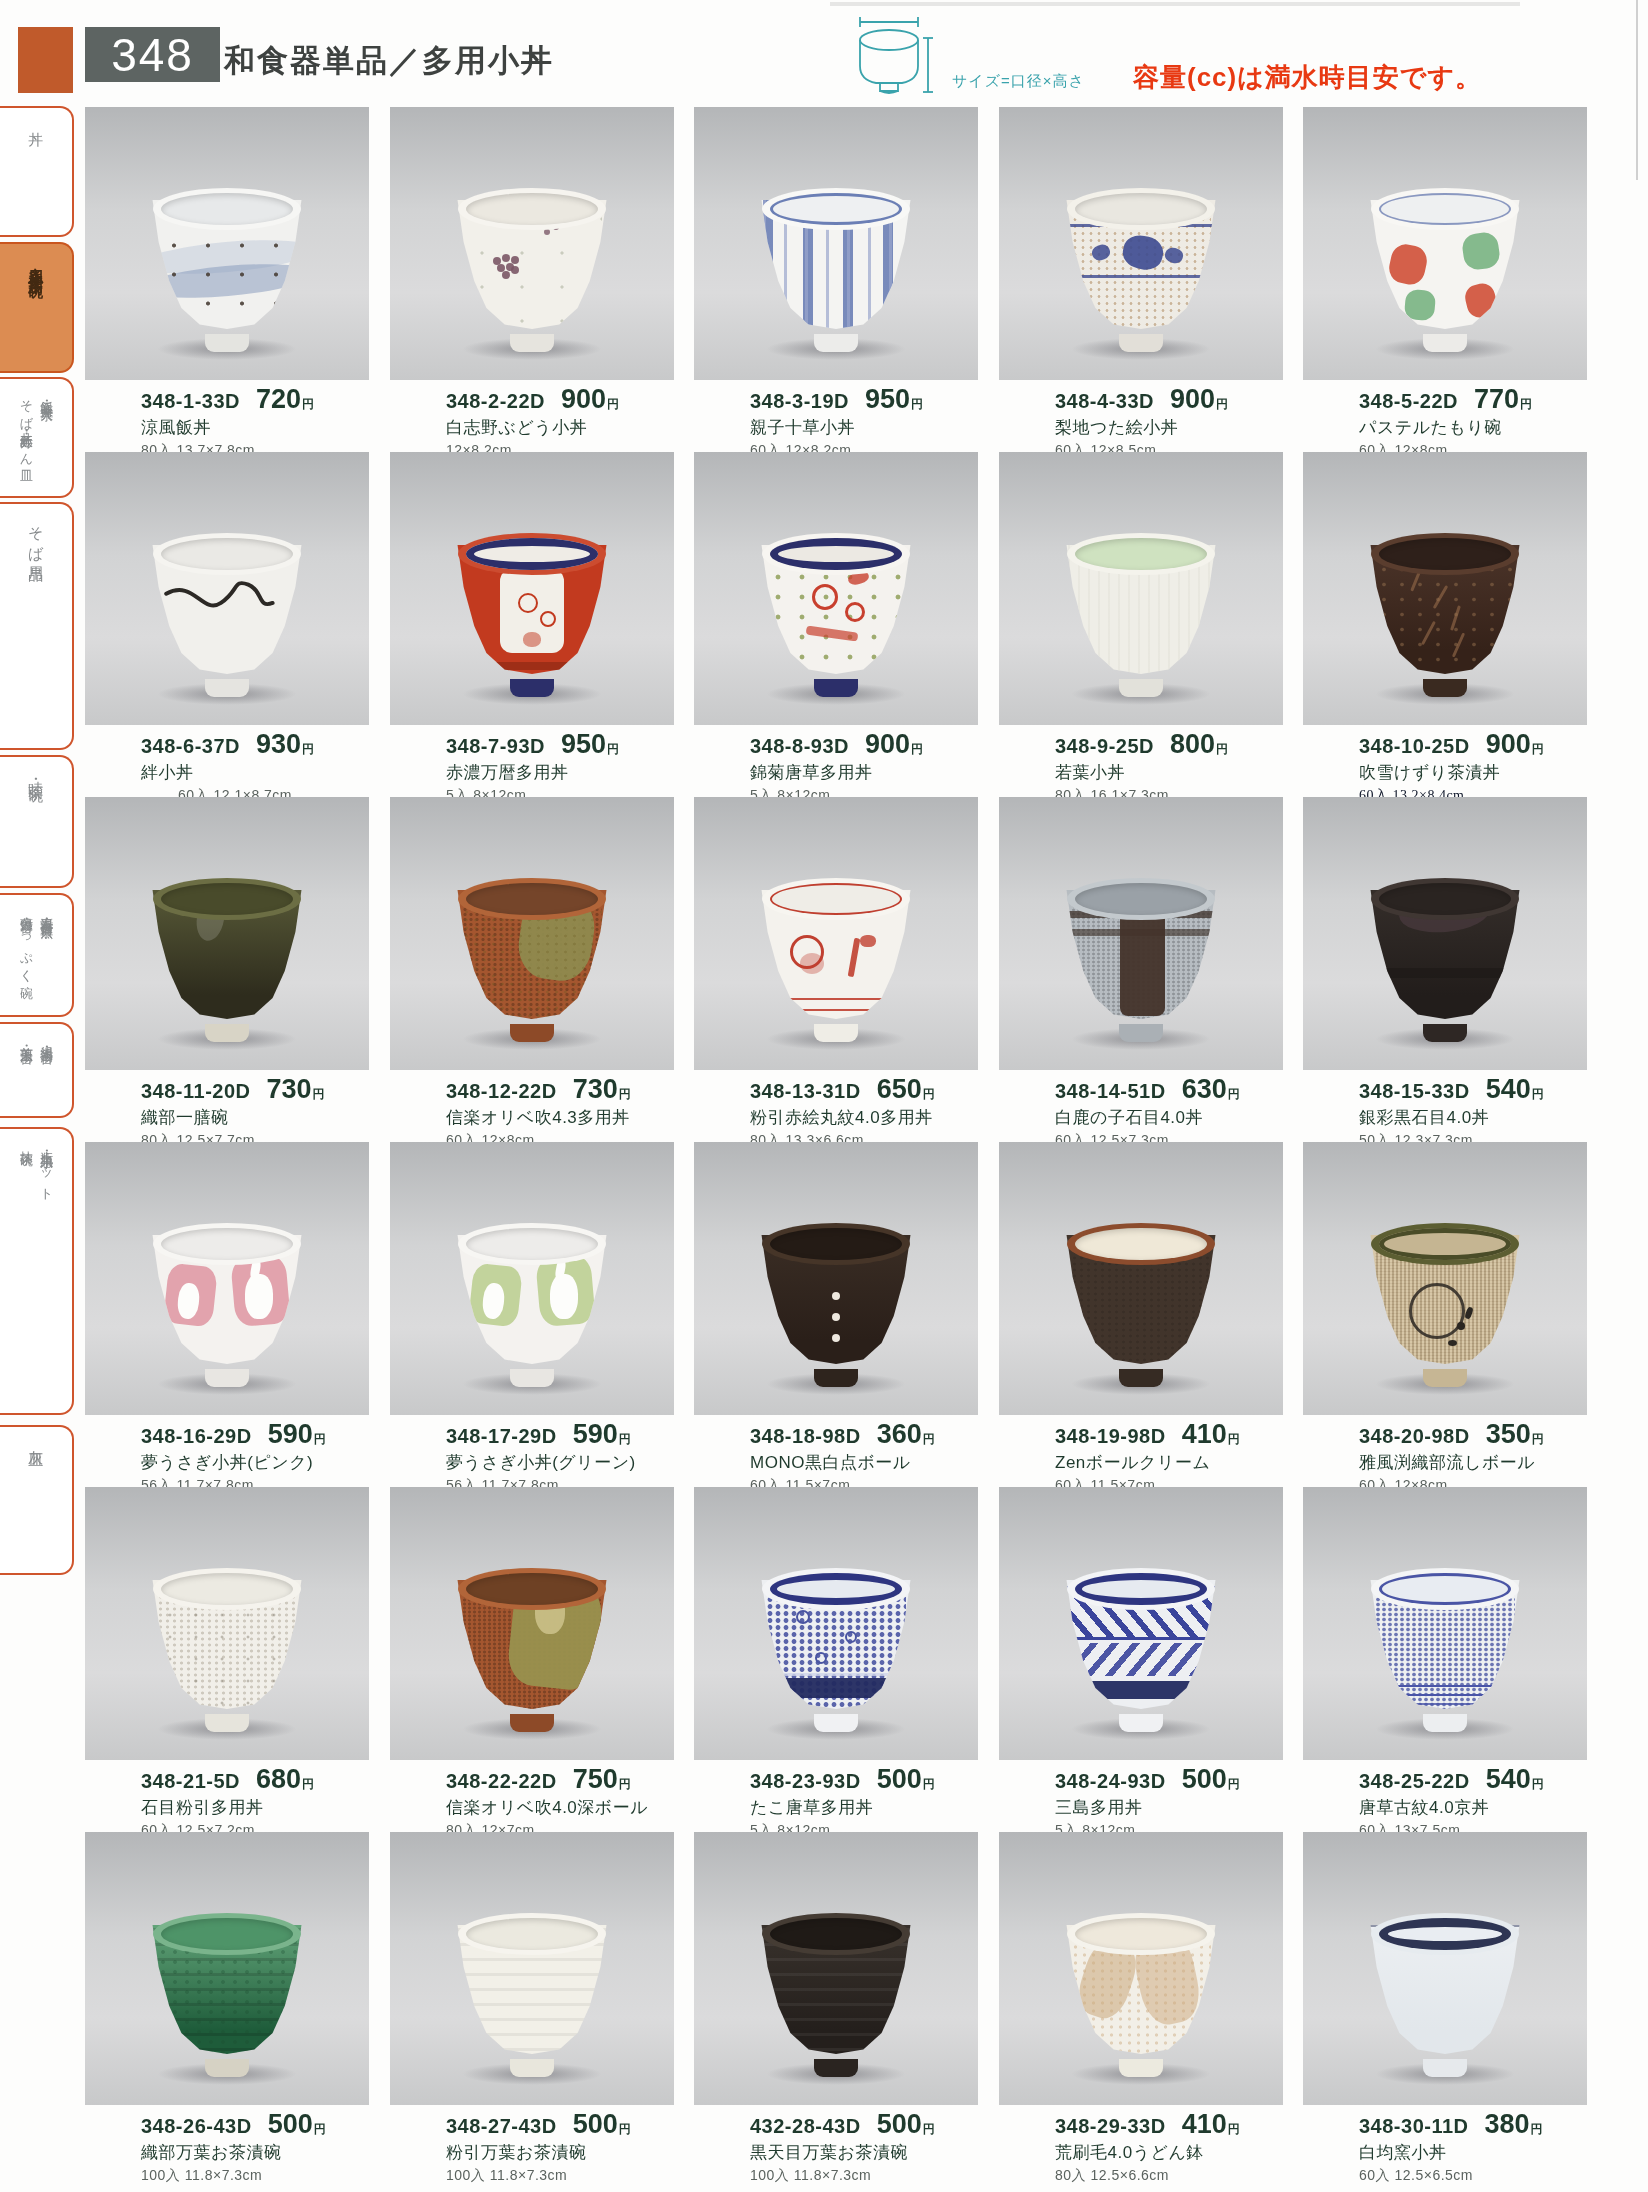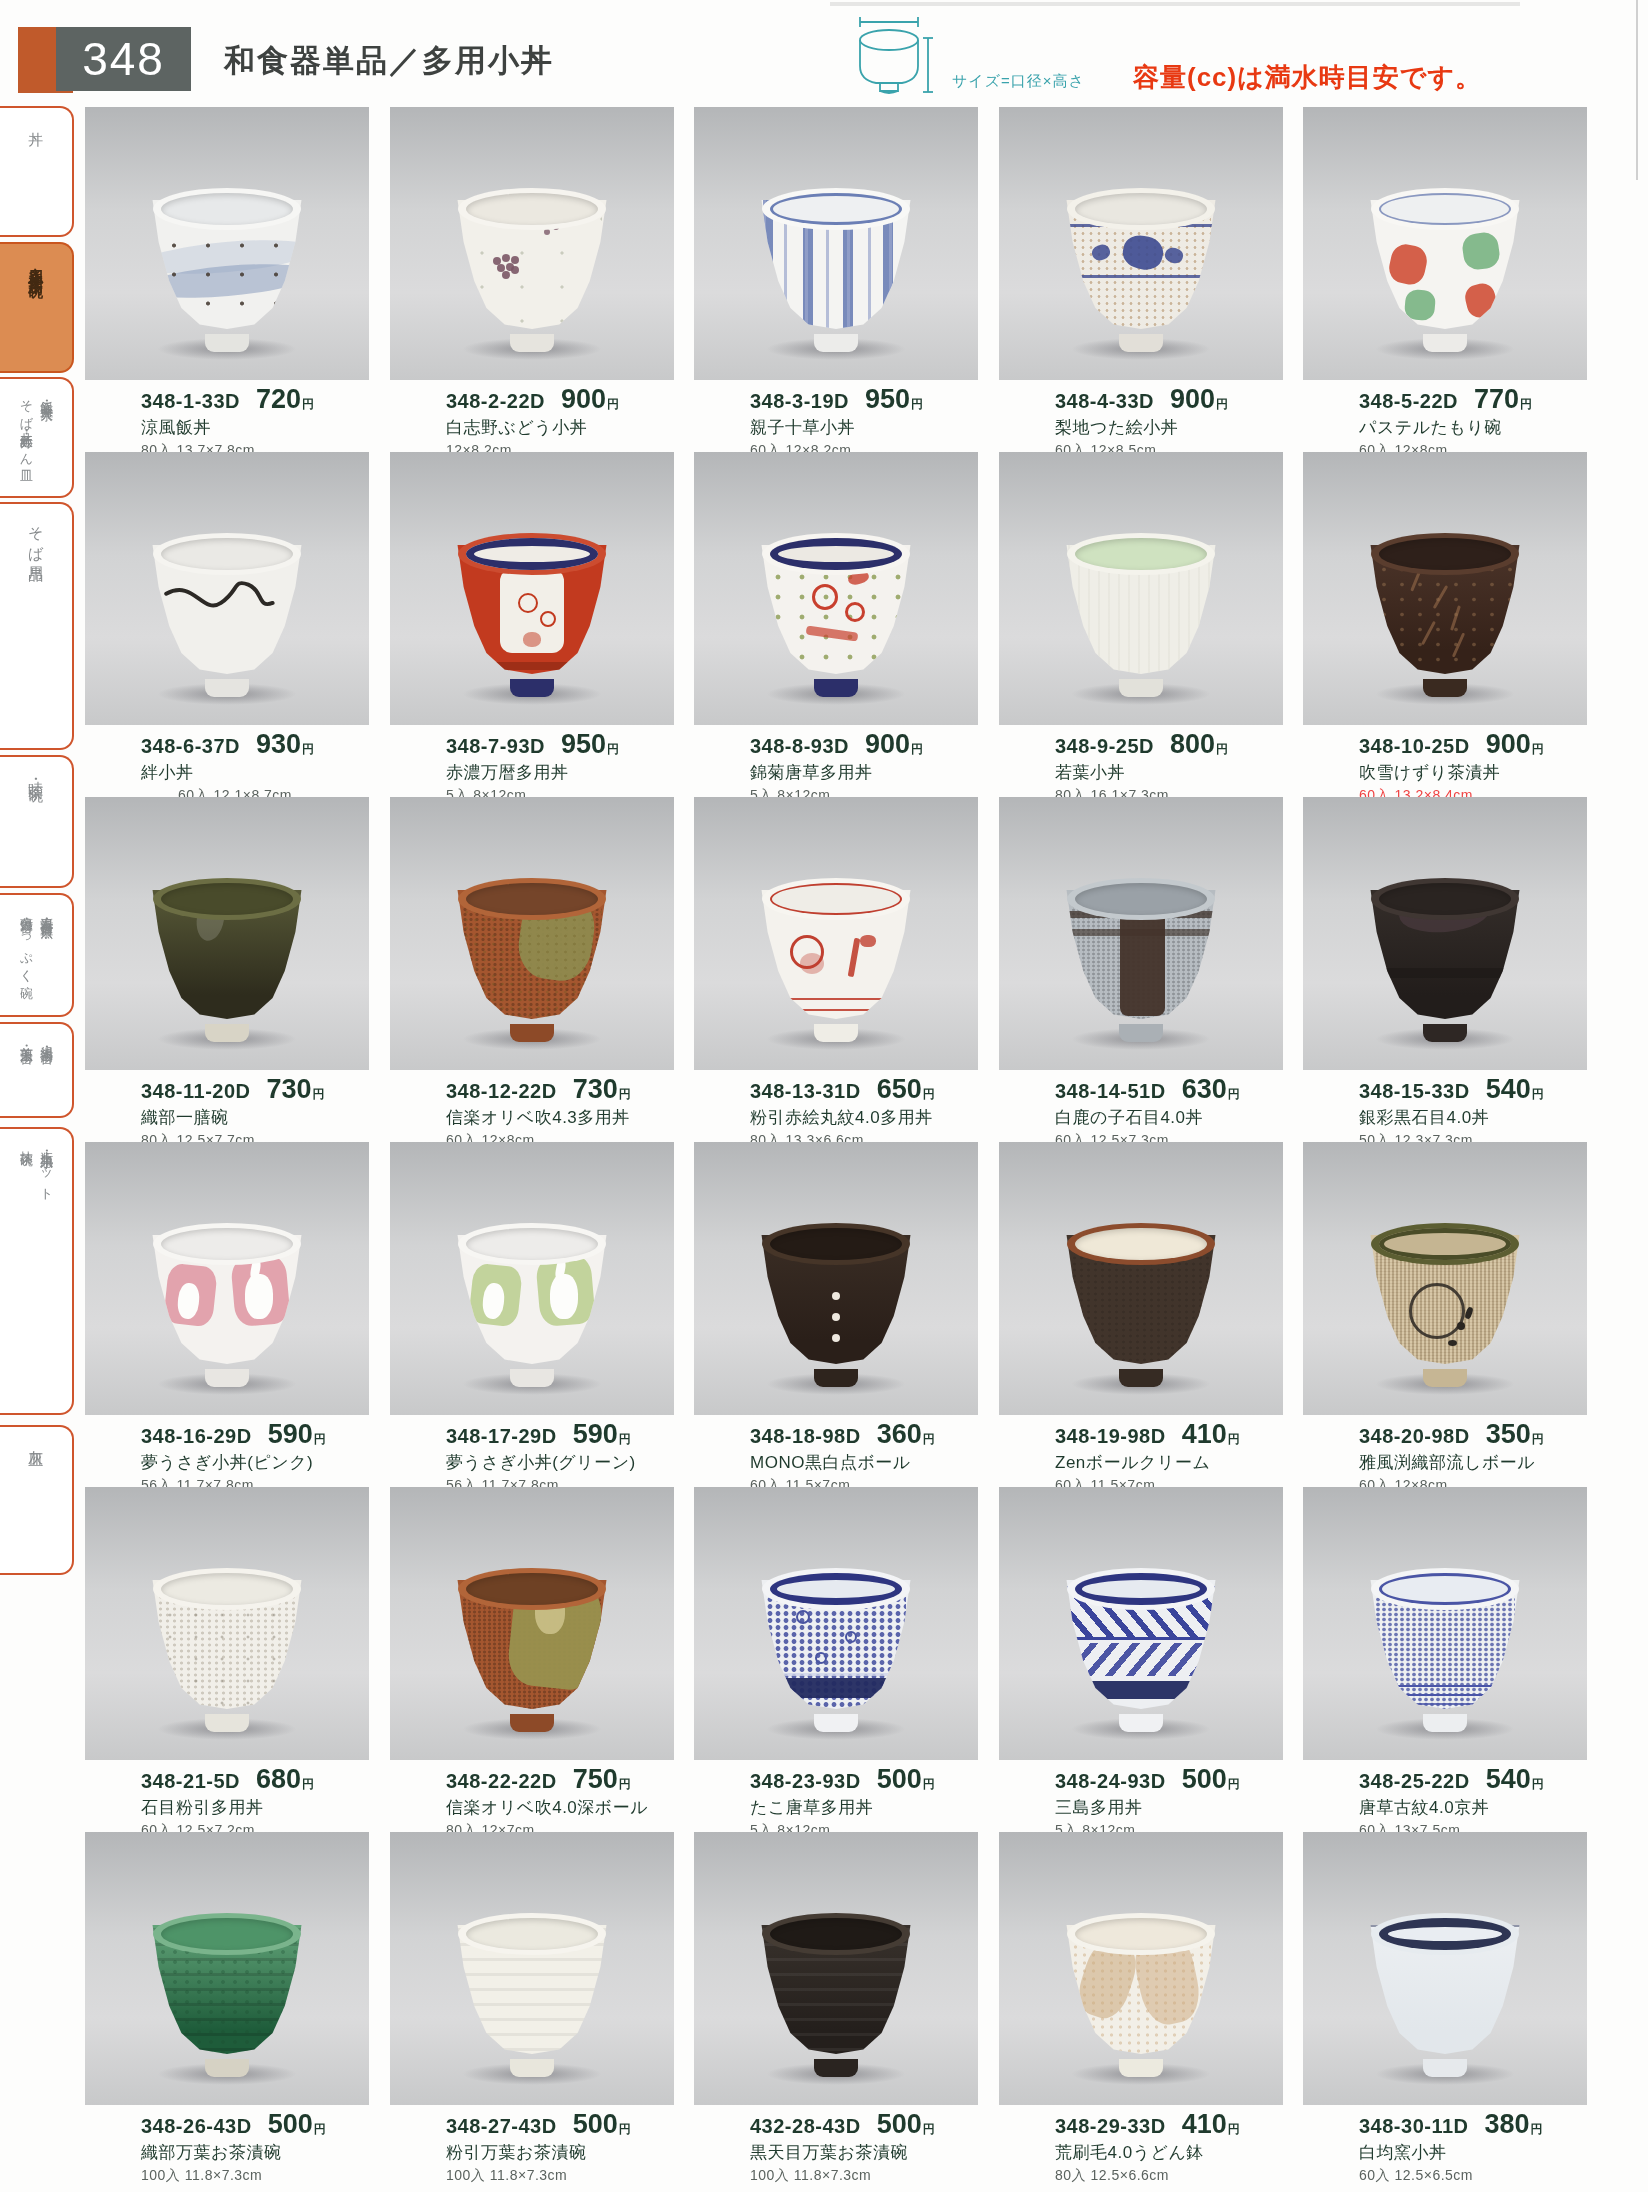--- a/index.html
+++ b/index.html
@@ -1,20 +1,20 @@
 <!DOCTYPE html>
 <html><head>
 <meta charset="utf-8">
 <style>
   html,body{margin:0;padding:0;background:#ffffff;}
   #page{position:relative;width:1648px;height:2192px;background:#fdfdfc;overflow:hidden;
         font-family:"Liberation Sans","DejaVu Sans",sans-serif;}
   
   .hdr-square{position:absolute;left:18px;top:27px;width:55px;height:66px;}
-  .hdr-numbox{position:absolute;left:56px;top:27px;width:135px;height:64px;display:flex;align-items:center;justify-content:center;}
+  .hdr-numbox{position:absolute;left:85px;top:27px;width:135px;height:55px;display:flex;align-items:center;justify-content:center;}
   .hdr-num{color:#fff;font-size:46px;font-weight:500;letter-spacing:2px;}
   .hdr-title{position:absolute;left:224px;top:40px;font-size:31px;font-weight:600;color:#3e4240;letter-spacing:2px;}
   .legend-icon{position:absolute;left:852px;top:14px;width:86px;height:88px;}
   .legend-size{position:absolute;left:952px;top:72px;font-size:15px;letter-spacing:1px;}
   .legend-cap{position:absolute;left:1133px;top:60px;font-size:26px;font-weight:700;letter-spacing:1px;}
   .scan-top{position:absolute;left:830px;top:2px;width:690px;height:4px;background:#dcdcdc;opacity:.7;}
   .scan-right{position:absolute;left:1636px;top:0;width:2px;height:180px;background:#d0d0d0;}
   
   .tab{position:absolute;left:0;width:74px;box-sizing:border-box;border:2px solid #cf552c;border-left:none;
        border-radius:0 14px 14px 0;background:#fff;display:flex;justify-content:center;}
@@ -339,21 +339,21 @@
           <div class="b-rimin" style="background: rgb(46, 32, 26); box-shadow: rgba(0, 0, 0, 0.18) 0px 2px 6px inset;"></div>
         </div>
       </div>
       <div class="cap" style="left: 1303px; top: 731px; color: rgb(31, 58, 45);">
         <div class="l1">
           <span class="code">348-10-25D</span>
           <span class="price">900</span>
           <span class="yen">円</span>
         </div>
         <div class="nm">吹雪けずり茶漬丼</div>
-        <div class="sp" style="color: #ef4444;">60入  13.2×8.4cm</div>
+        <div class="sp" style="color: #0f172a; font-family: Liberation Serif, serif;">60入  13.2×8.4cm</div>
       </div>
       <div class="ph" style="left: 85px; top: 797px;">
         <div class="bowl">
           <div class="b-shadow"></div>
           <div class="b-foot" style="background: rgb(216, 212, 198);"></div>
           <div class="b-body" style="background: linear-gradient(rgb(92, 94, 58), rgb(46, 44, 29) 78%);">
             <div class="lay" style="left: 30%; top: 12%; width: 18%; height: 30%; background: rgba(255, 255, 255, 0.16); border-radius: 50%; transform: rotate(10deg); opacity: 1;"></div>
           </div>
           <div class="b-rim" style="background: rgb(108, 110, 68);"></div>
           <div class="b-rimin" style="background: rgb(73, 75, 43); box-shadow: rgba(0, 0, 0, 0.18) 0px 2px 6px inset;"></div>

